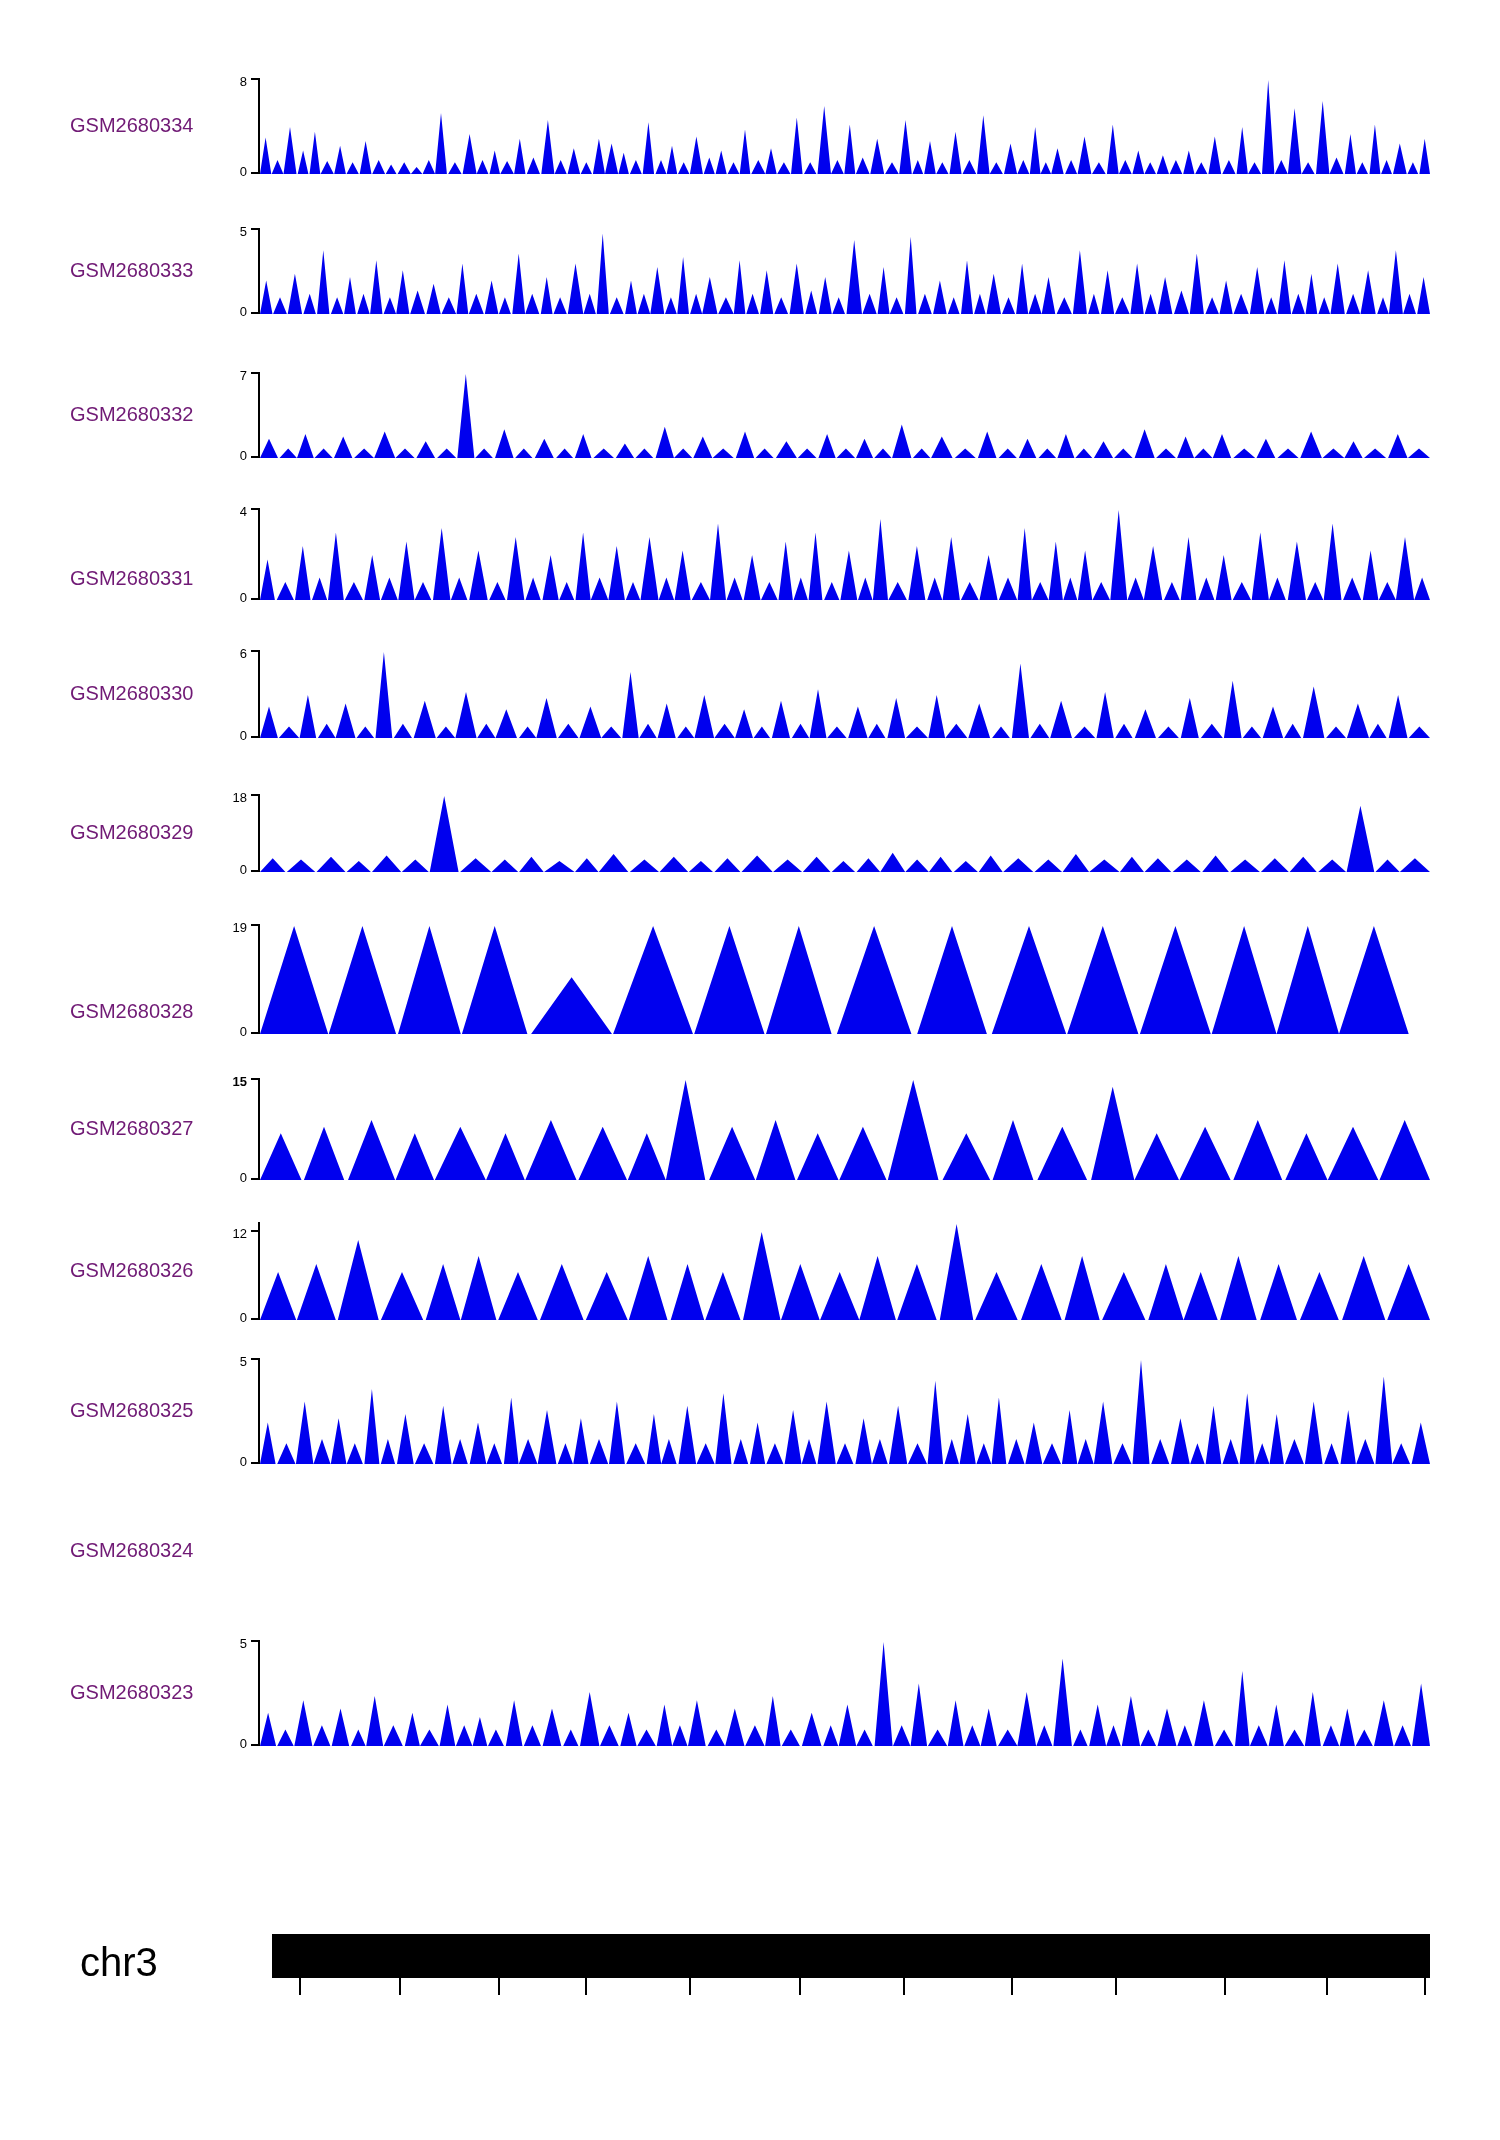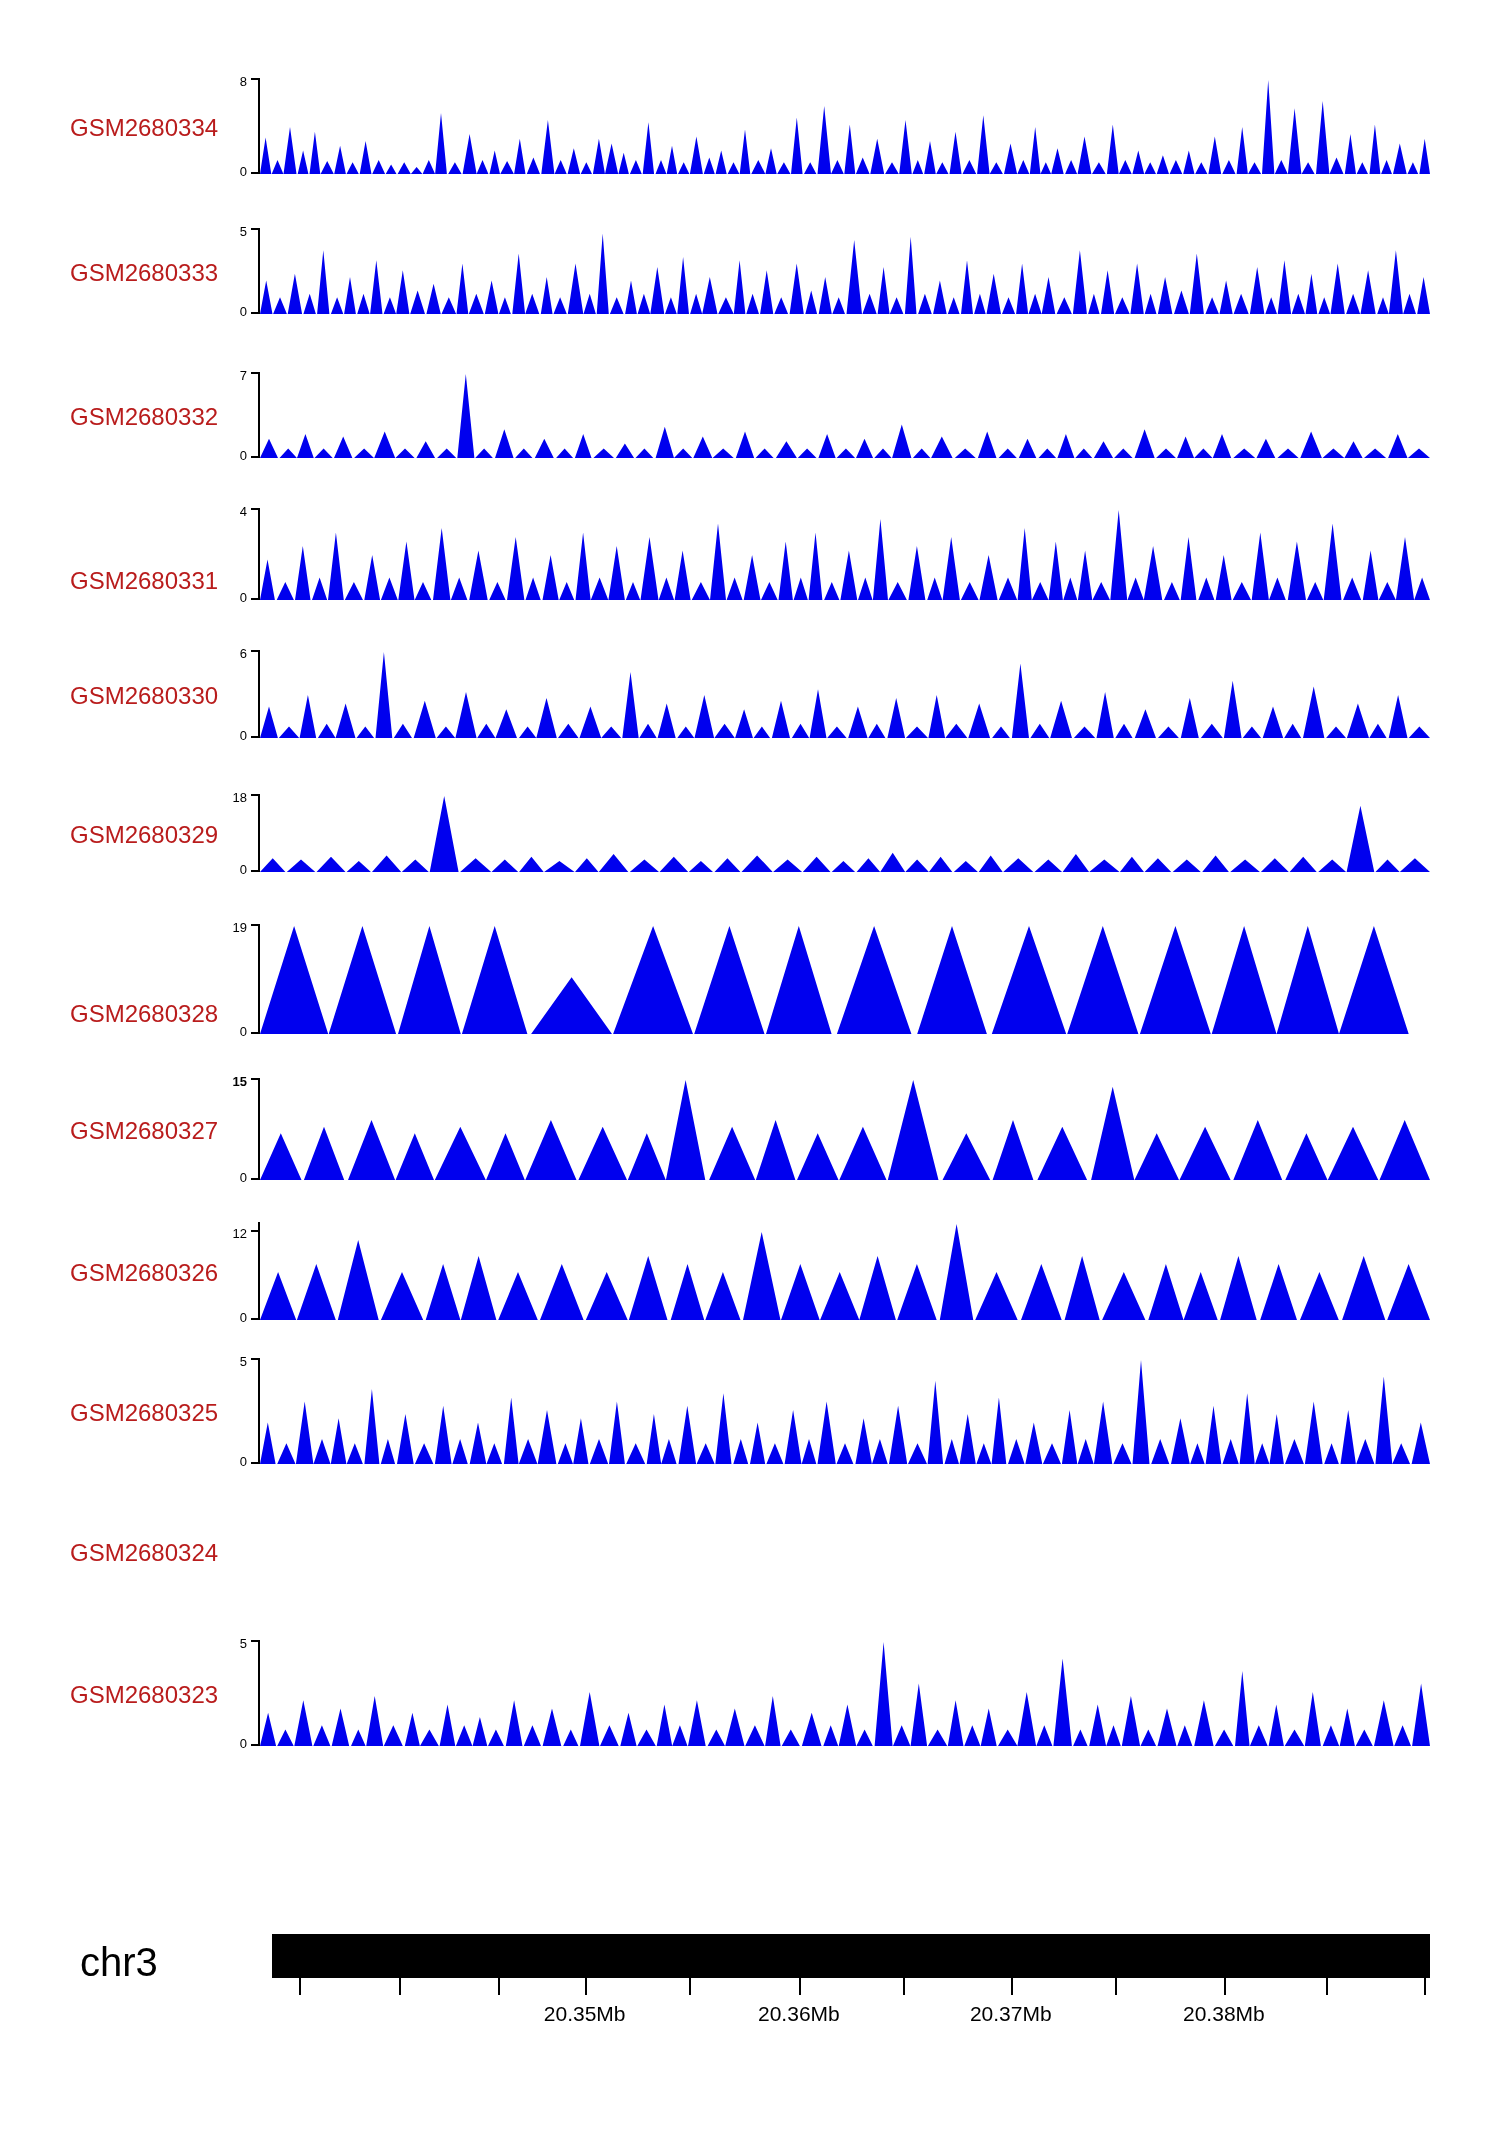--- a/index.html
+++ b/index.html
@@ -25,22 +25,22 @@
   .track {
     position: absolute;
     left: 0;
     width: 1500px;
   }
   .track-label {
     position: absolute;
     left: 70px;
     width: 180px;
     text-align: left;
-    font-size: 24px;
-    color: #b91c1c;
+    font-size: 20px;
+    color: #701a75;
     white-space: nowrap;
   }
   .track-plot {
     position: absolute;
     left: 258px;
     width: 1172px;
   }
   .axis-line {
     position: absolute;
     left: 0;
@@ -310,21 +310,15 @@
         <div class="chrom-tick" style="left: 27%;"></div>
         <div class="chrom-tick" style="left: 36%;"></div>
         <div class="chrom-tick" style="left: 45.5%;"></div>
         <div class="chrom-tick" style="left: 54.5%;"></div>
         <div class="chrom-tick" style="left: 63.8%;"></div>
         <div class="chrom-tick" style="left: 72.8%;"></div>
         <div class="chrom-tick" style="left: 82.2%;"></div>
         <div class="chrom-tick" style="left: 91%;"></div>
         <div class="chrom-tick" style="left: 99.5%;"></div>
       </div>
-    <div id="chrom-tick-labels">
-        <div class="chrom-tick-label" style="left: 27%;">20.35Mb</div>
-        <div class="chrom-tick-label" style="left: 45.5%;">20.36Mb</div>
-        <div class="chrom-tick-label" style="left: 63.8%;">20.37Mb</div>
-        <div class="chrom-tick-label" style="left: 82.2%;">20.38Mb</div>
-      </div>
   </div>
 
 </div>
 
 </body></html>

